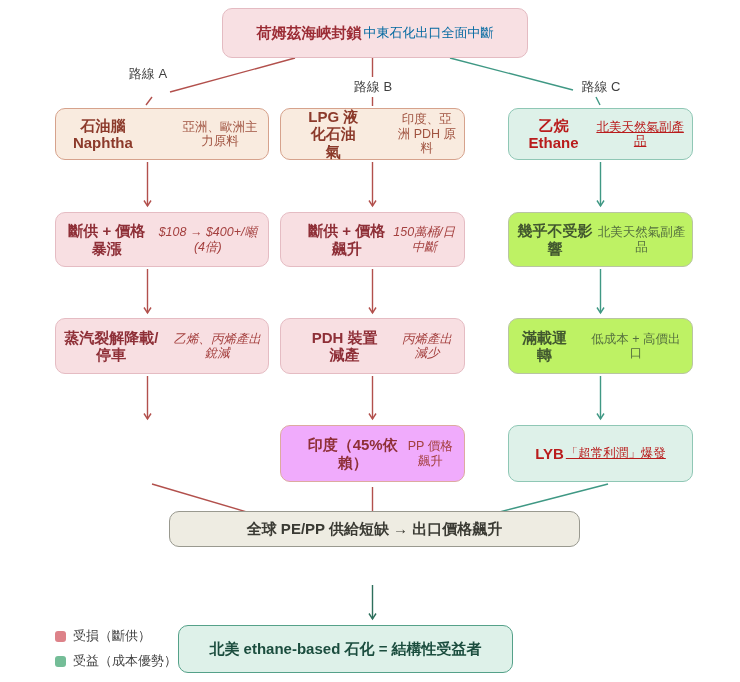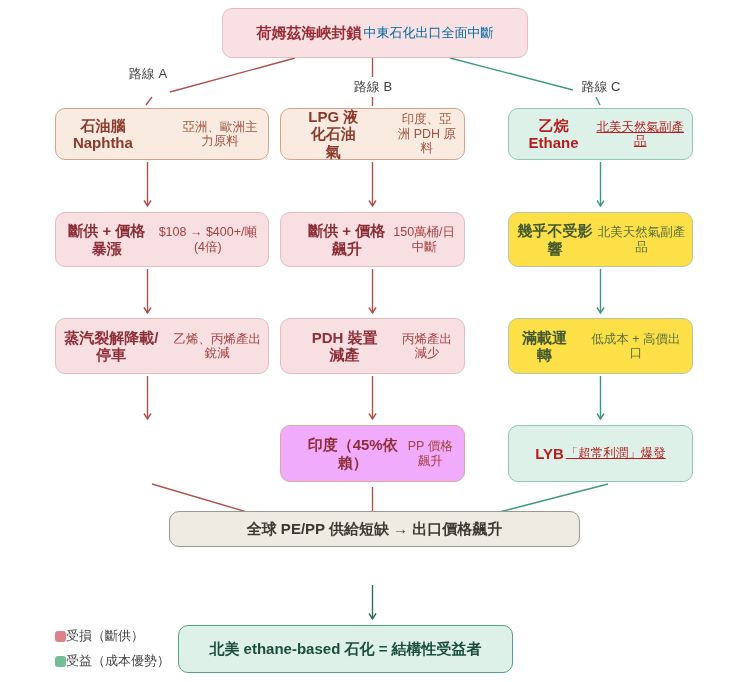--- a/index.html
+++ b/index.html
@@ -22,47 +22,47 @@
   .topbox{background:#f8e0e3;border-color:#e4bbc2;}
   .topbox .t{color:#9b2c35;}
   .topbox .s{color:#0369a1;font-size:13px;}
 
   .peach{background:#f9ebdf;border-color:#d6a28c;}
   .peach .t{color:#8c3a2b;}
   .peach .s{color:#a05340;margin-left:32px;}
 
   .pink{background:#f8dfe2;border-color:#e5bcc3;}
   .pink .t{color:#8e2f37;}
-  .pink .s{color:#a4403f;}
+  .pink .s{color:#a4403f;font-style:italic;}
 
   .pinkwarm{background:#f0abfc;border-color:#dcab9f;}
   .pinkwarm .t{color:#8e2f37;}
   .pinkwarm .s{color:#a4403f;}
 
   .mint{background:#def1e9;border-color:#8fc7b5;}
   .mint .t{color:#b91c1c;}
   .mint .s{color:#b91c1c;text-decoration:underline;}
 
-  .sage{background:#fde047;border-color:#b9c5a3;}
+  .sage{background:#bef264;border-color:#b9c5a3;}
   .sage .t{color:#42582f;}
   .sage .s{color:#55703f;}
 
   .summarybox{background:#eeece2;border-color:#99998f;}
   .summarybox .t{color:#3a3a33;font-size:15px;}
 
   .conclusionbox{background:#def1e9;border-color:#55a189;}
   .conclusionbox .t{color:#1b4d3e;font-size:15px;}
 
   .route-label{
     position:absolute;width:96px;text-align:center;
     font-size:13px;color:#3f3f3f;
   }
 
   .legend{position:absolute;left:55px;top:627px;display:flex;flex-direction:column;gap:7px;}
-  .legend-row{display:flex;align-items:center;font-size:13px;color:#3f3f3f;}
+  .legend-row{display:flex;align-items:center;gap:7px;font-size:13px;color:#3f3f3f;}
   .swatch{width:11px;height:11px;border-radius:3px;display:inline-block;}
   .swatch-damage{background:#dd8289;}
   .swatch-benefit{background:#74bd97;}
 
   
   .col-a{left:55px;width:214px;}
   .col-b{left:280px;width:185px;padding-left:24px;}
   .col-c{left:508px;width:185px;}
   .row-1{top:108px;height:52px;}
   .row-2{top:212px;height:55px;}

